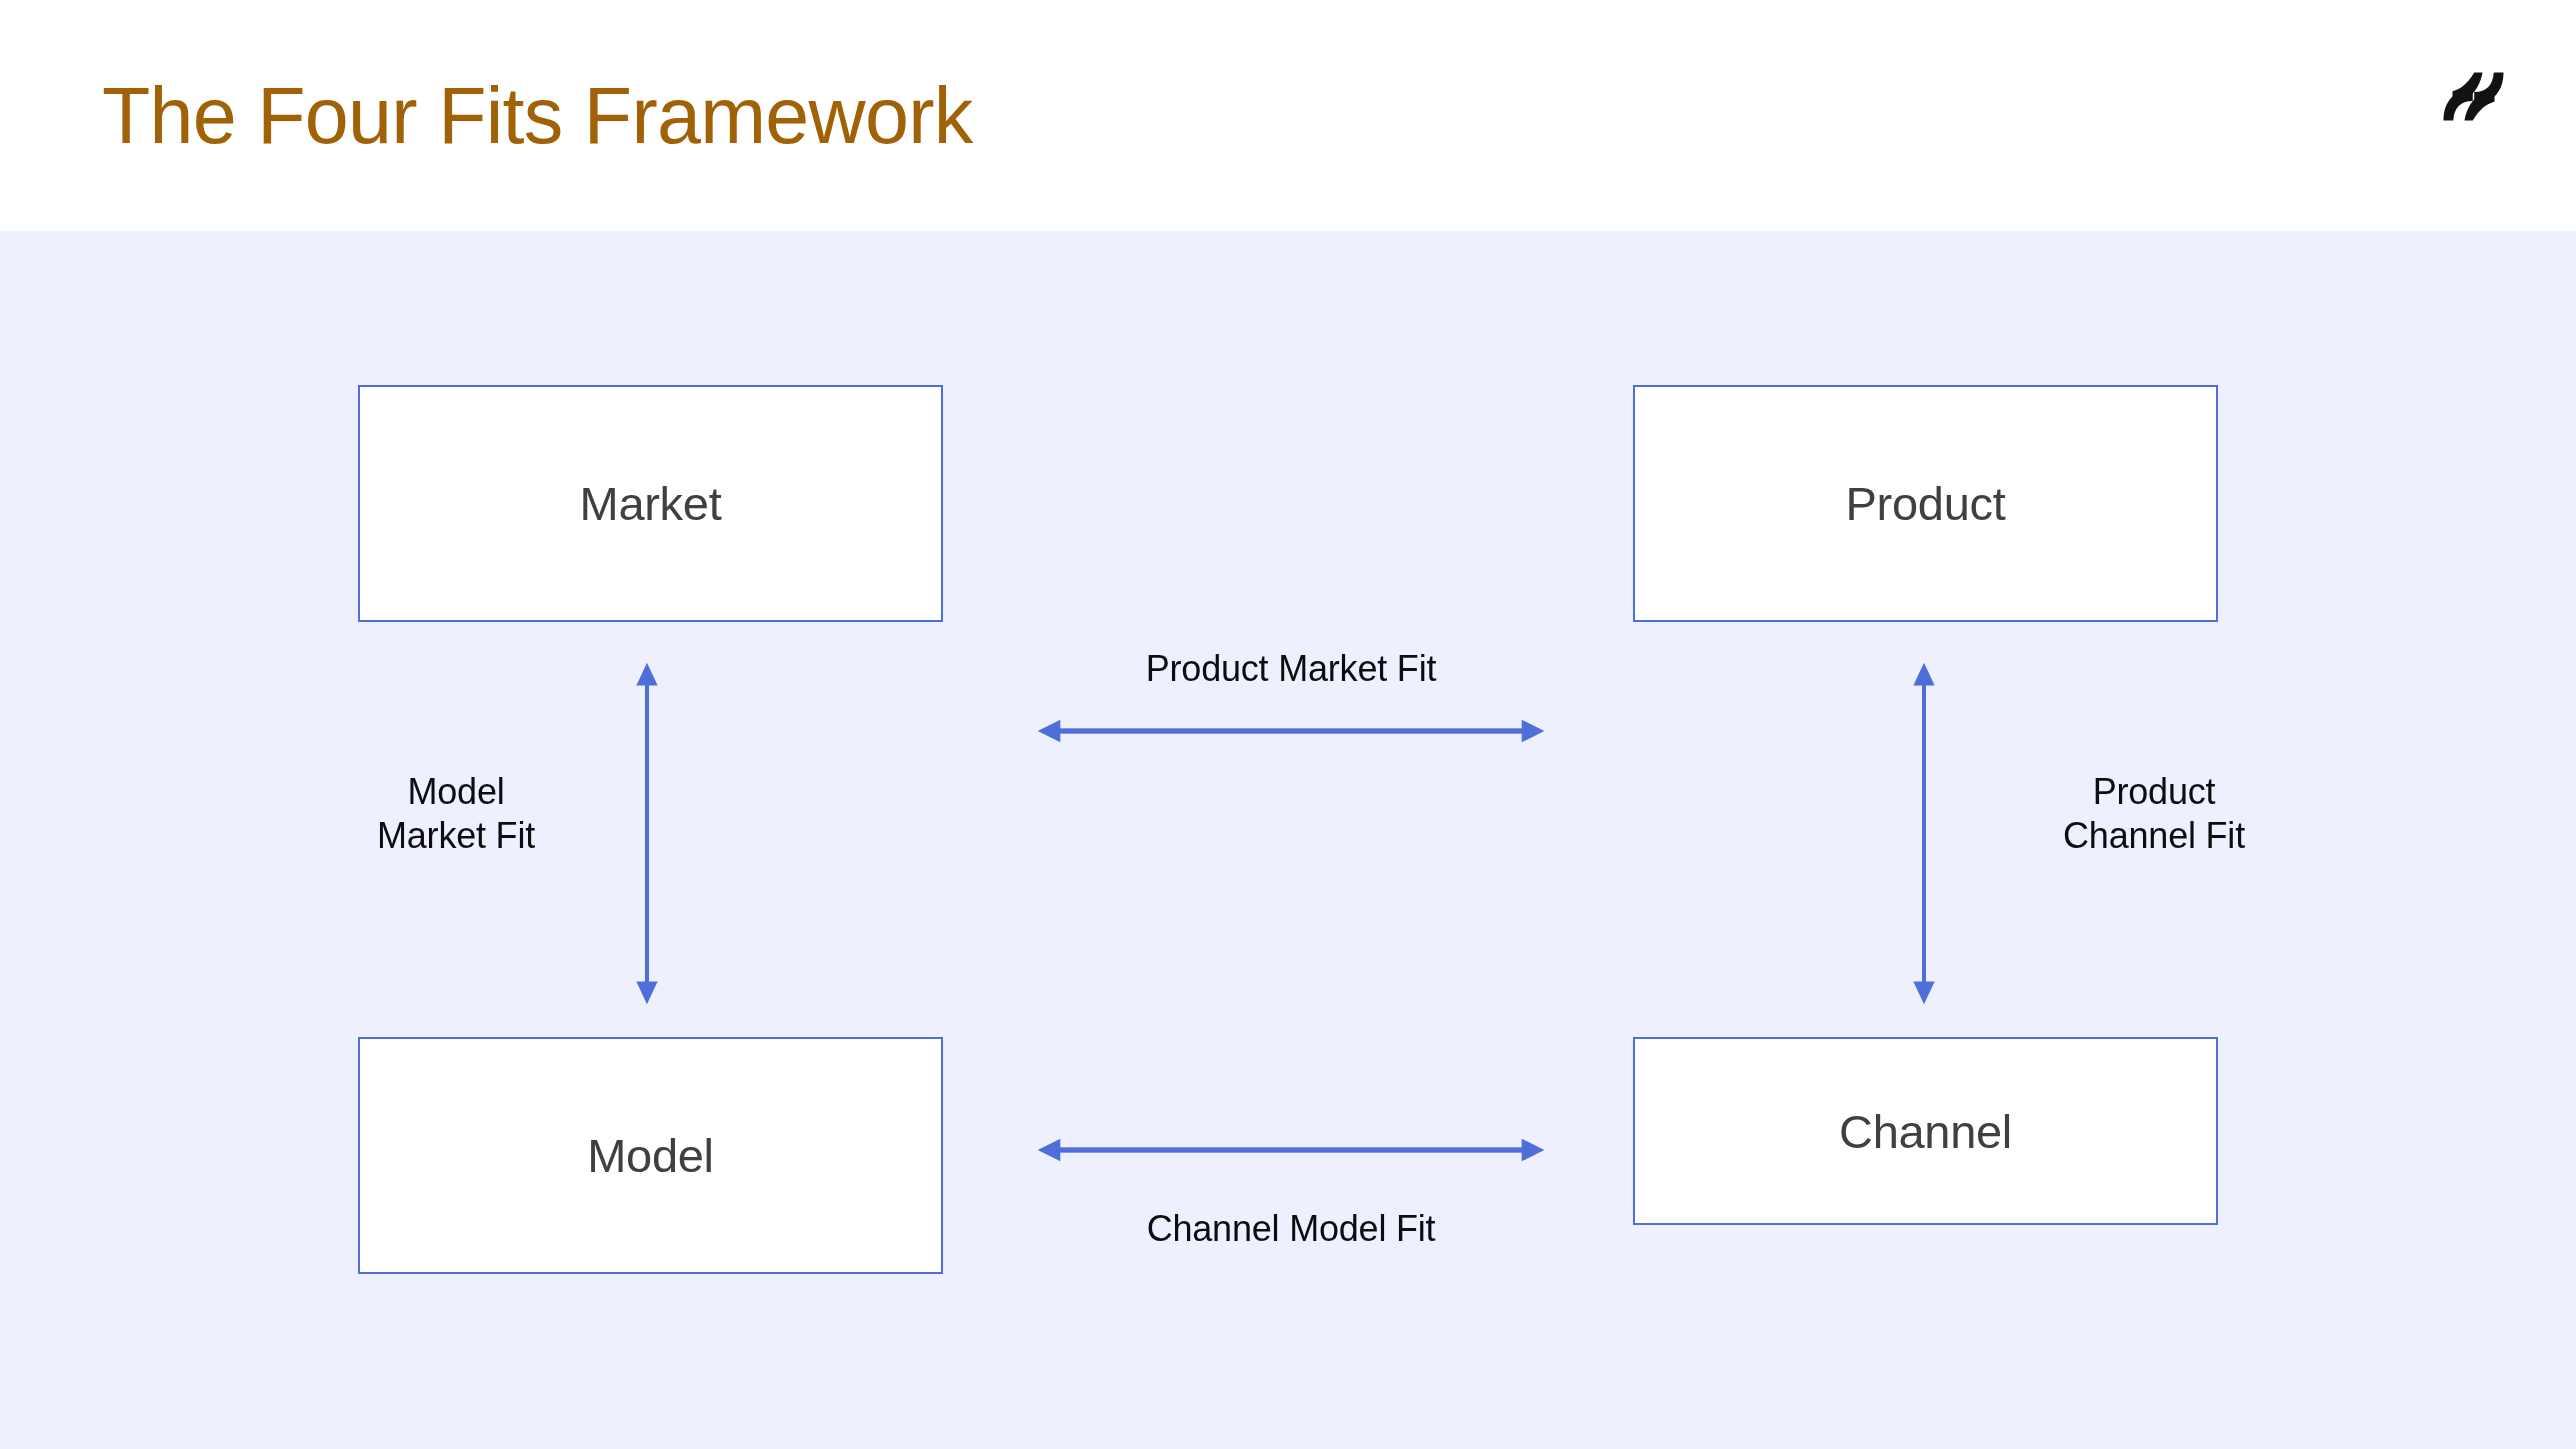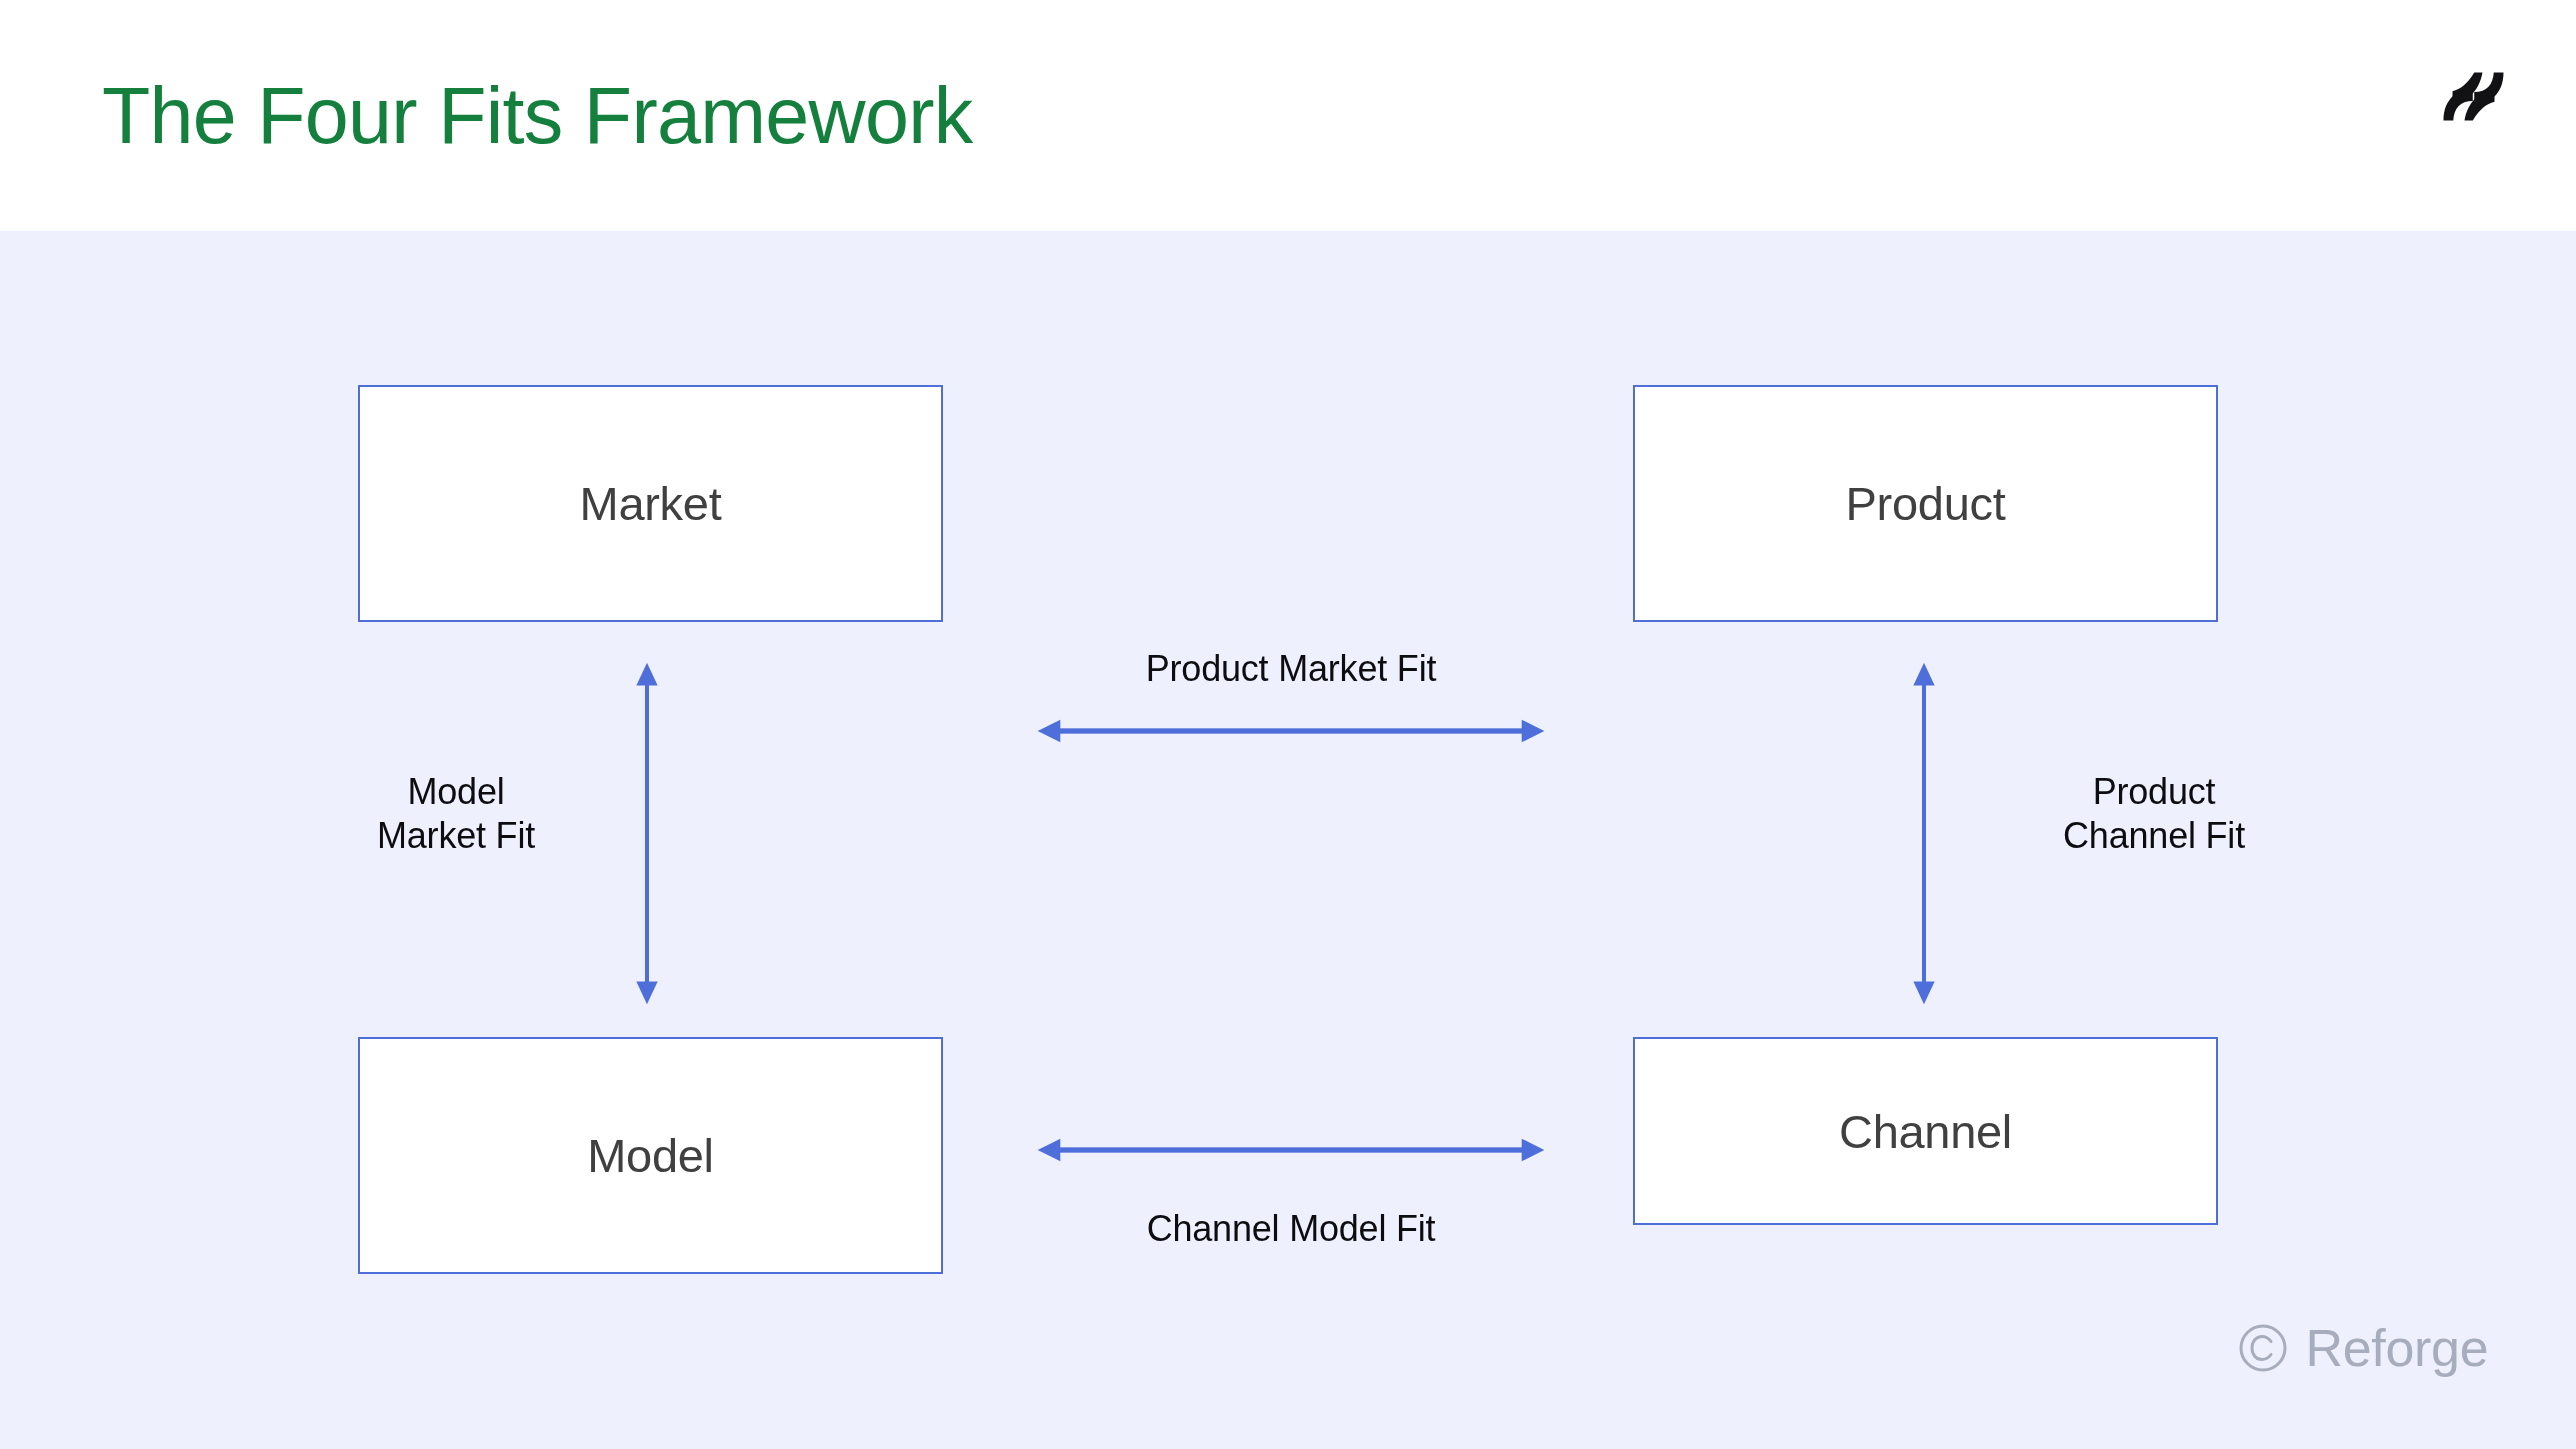--- a/index.html
+++ b/index.html
@@ -31,21 +31,21 @@
     background: #ffffff;
   }
 
   .page-title {
     position: absolute;
     left: 102px;
     top: 71px;
     font-size: 79px;
     font-weight: 400;
     letter-spacing: -0.7px;
-    color: #15803d;
+    color: #a16207;
     line-height: 1.15;
     white-space: nowrap;
   }
 
   .brand-logo {
     position: absolute;
     left: 2436px;
     top: 59px;
     width: 75px;
     height: 75px;
@@ -212,23 +212,16 @@
     <div class="edge-label" id="label-pmf">Product Market Fit</div>
 
     <div class="edge-label" id="label-cmf">Channel Model Fit</div>
 
     <div class="edge-label two-line" id="label-mmf">Model
 Market Fit</div>
 
     <div class="edge-label two-line" id="label-pcf">Product
 Channel Fit</div>
 
-    <div class="watermark">
-      <svg class="c-mark" viewBox="0 0 100 100" xmlns="http://www.w3.org/2000/svg" aria-hidden="true">
-        <circle cx="50" cy="50" r="44" fill="none" stroke="#a8adbd" stroke-width="6"></circle>
-        <path d="M66 37 C61 30 54 27 48 27 C36 27 28 37 28 50 C28 63 36 73 48 73 C54 73 61 70 66 63" fill="none" stroke="#a8adbd" stroke-width="6" stroke-linecap="round"></path>
-      </svg>
-      <span class="wm-text">Reforge</span>
-    </div>
 
   </div>
 </div>
 
 
 </body></html>

